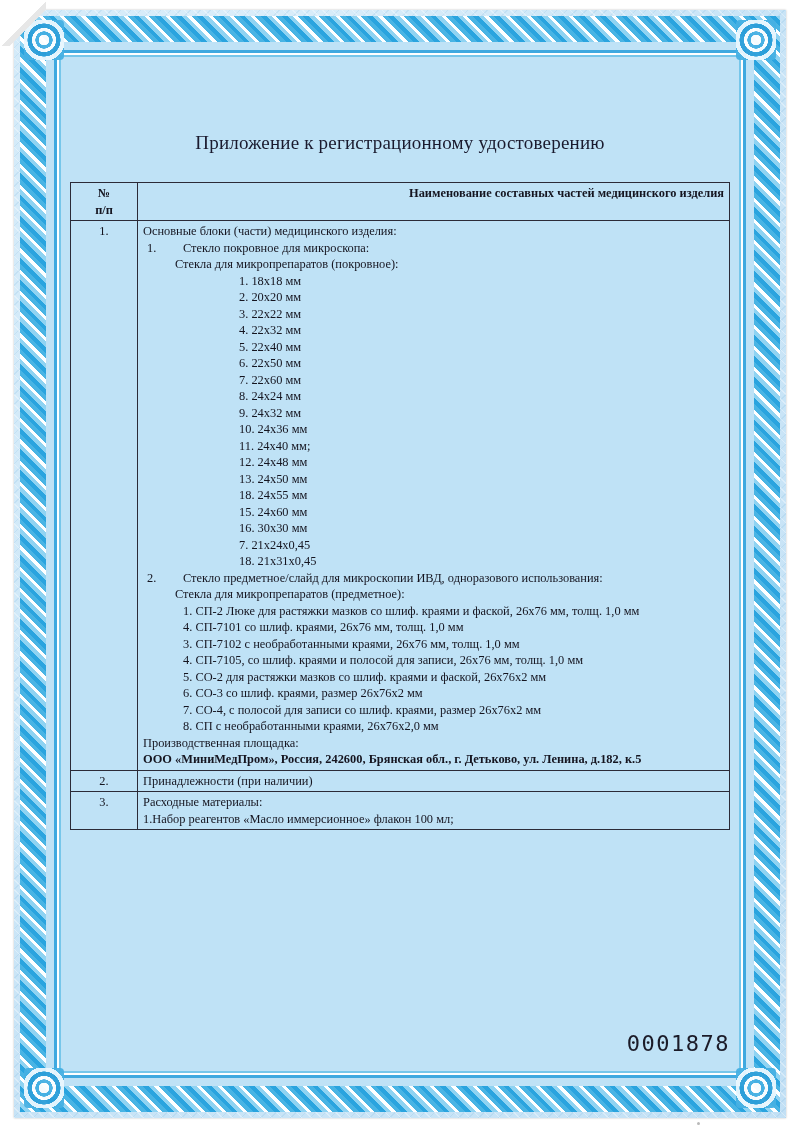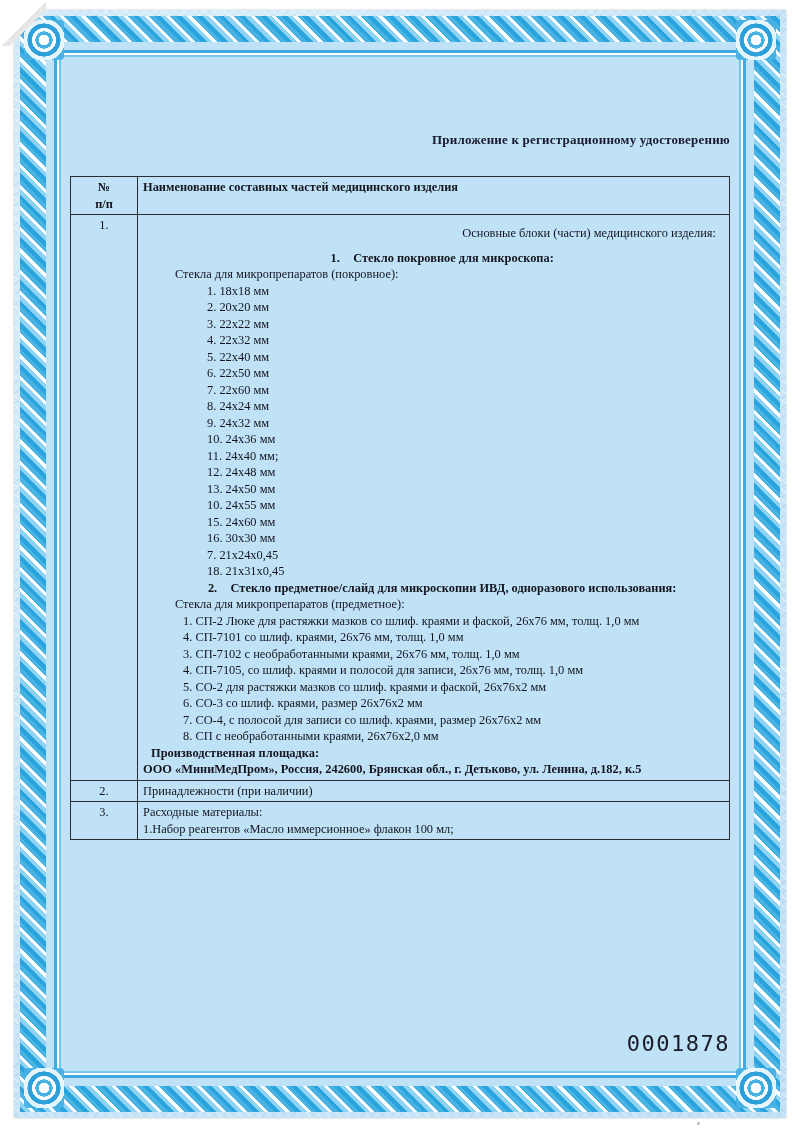--- a/index.html
+++ b/index.html
@@ -84,25 +84,24 @@
     right: 56px;
     bottom: 56px;
     z-index: 10;
   }
 
   .title-block {
     text-align: center;
     margin-top: 62px;
   }
   .title-line {
-    font-weight: bold;
-    font-size: 13px;
+    font-weight: normal;
+    font-size: 19px;
     color: #1a1a2e;
     letter-spacing: 0.2px;
-    text-align: right;
   }
   .title-reg {
     font-weight: bold;
     font-size: 15px;
     color: #15151f;
     margin-top: 20px;
   }
 
   table.parts {
     margin-top: 28px;
@@ -120,52 +119,50 @@
   }
   th.col-num {
     width: 56px;
     text-align: center;
     font-weight: bold;
     font-size: 12.4px;
     line-height: 1.2;
     padding: 4px 2px;
   }
   th.col-name {
-    text-align: left;
+    text-align: right;
     font-weight: bold;
     font-size: 12.8px;
     padding: 10px 6px;
   }
   td.num {
     text-align: center;
     width: 56px;
   }
   .lvl1 {
-    margin: 8px;
-    text-align: right;
+    margin: 0;
   }
   .sub-head {
-    font-weight: bold;
+    font-weight: normal;
     margin-left: 40px;
     text-indent: -18px;
-    text-align: center;
   }
   .sub-head .n { display: inline-block; width: 18px; }
   .sub-note {
     margin-left: 32px;
   }
   .item {
-    margin-left: 24px;
+    margin-left: 56px;
   }
   .item-wrap {
     margin-left: 40px;
   }
   .prod-site {
-    font-weight: bold;
-    margin-left: 8px;
+    font-weight: normal;
+    margin-left: 0;
   }
   .prod-addr {
     font-weight: bold;
   }
   .serial {
     position: absolute;
     right: 0;
     bottom: 6px;
     font-family: "DejaVu Sans Mono", monospace;
     font-size: 22px;
@@ -228,21 +225,21 @@
                 <div class="item">4. 22x32 мм</div>
                 <div class="item">5. 22x40 мм</div>
                 <div class="item">6. 22x50 мм</div>
                 <div class="item">7. 22x60 мм</div>
                 <div class="item">8. 24x24 мм</div>
                 <div class="item">9. 24x32 мм</div>
                 <div class="item">10. 24x36 мм</div>
                 <div class="item">11. 24x40 мм;</div>
                 <div class="item">12. 24x48 мм</div>
                 <div class="item">13. 24x50 мм</div>
-                <div class="item">10. 24x55 мм</div>
+                <div class="item">18. 24x55 мм</div>
                 <div class="item">15. 24x60 мм</div>
                 <div class="item">16. 30x30 мм</div>
                 <div class="item">7. 21x24x0,45</div>
                 <div class="item">18. 21x31x0,45</div>
               </div>
 
               <div class="sub-head">
                 <span class="n">2.</span><span>Стекло предметное/слайд для микроскопии ИВД, одноразового использования:</span>
               </div>
               <div class="sub-note">Стекла для микропрепаратов (предметное):</div>

